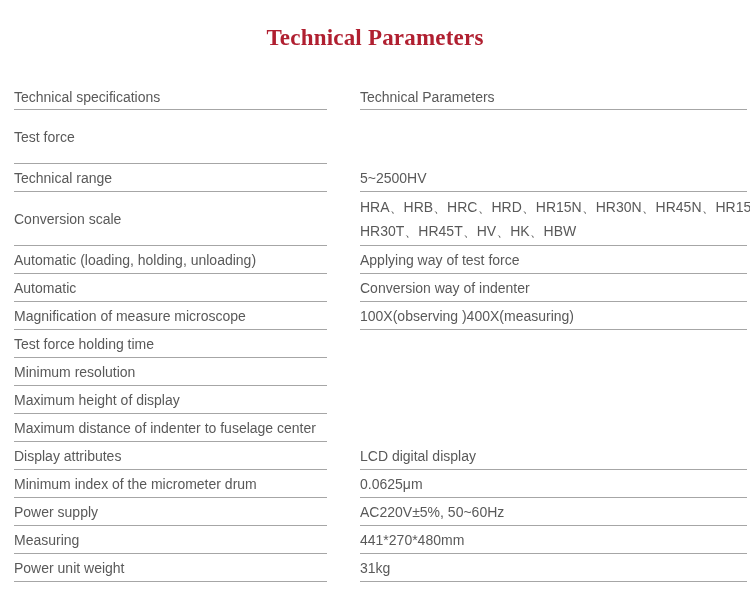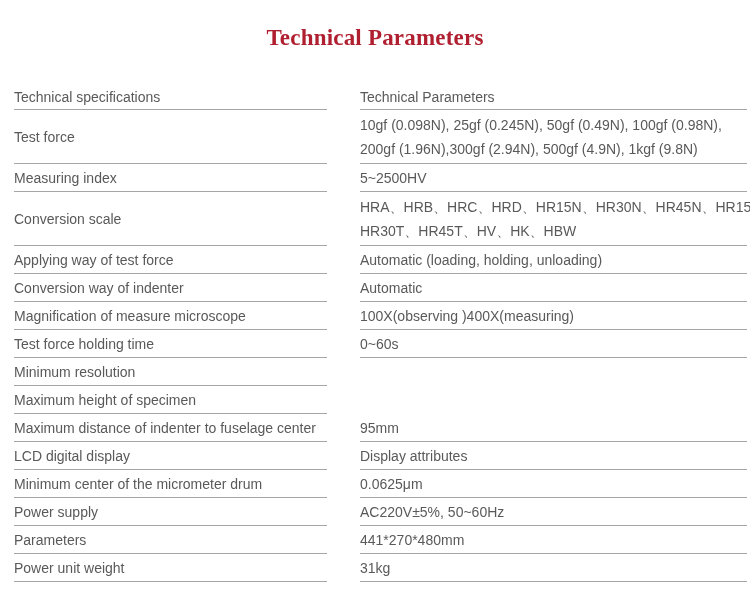--- a/index.html
+++ b/index.html
@@ -50,72 +50,68 @@
 <h1 class="page-title">Technical Parameters</h1>
 
 <div class="spec-table">
   <div class="thead">
     <div class="cell label">Technical specifications</div>
     <div class="cell value">Technical Parameters</div>
   </div>
   <div>
       <div class="row tall">
         <div class="cell label">Test force</div>
-        <div class="cell value">10gf (0.098N), 25gf (0.245N), 50gf (0.49N), 100gf (0.98N),
-200gf (1.96N),300gf (2.94N), 500gf (4.9N), 1kgf (9.8N)</div>
       </div>
       <div class="row">
-        <div class="cell label">Measuring index</div>
+        <div class="cell label">Technical range</div>
         <div class="cell value">5~2500HV</div>
       </div>
       <div class="row tall">
         <div class="cell label">Conversion scale</div>
         <div class="cell value">HRA、HRB、HRC、HRD、HR15N、HR30N、HR45N、HR15T、
 HR30T、HR45T、HV、HK、HBW</div>
       </div>
       <div class="row">
+        <div class="cell value">Automatic (loading, holding, unloading)</div>
         <div class="cell label">Applying way of test force</div>
-        <div class="cell value">Automatic (loading, holding, unloading)</div>
       </div>
       <div class="row">
+        <div class="cell value">Automatic</div>
         <div class="cell label">Conversion way of indenter</div>
-        <div class="cell value">Automatic</div>
       </div>
       <div class="row">
         <div class="cell label">Magnification of measure microscope</div>
         <div class="cell value">100X(observing )400X(measuring)</div>
       </div>
       <div class="row">
         <div class="cell label">Test force holding time</div>
-        <div class="cell value">0~60s</div>
       </div>
       <div class="row">
         <div class="cell label">Minimum resolution</div>
       </div>
       <div class="row">
-        <div class="cell label">Maximum height of specimen</div>
+        <div class="cell label">Maximum height of display</div>
       </div>
       <div class="row">
         <div class="cell label">Maximum distance of indenter to fuselage center</div>
-        <div class="cell value">95mm</div>
       </div>
       <div class="row">
+        <div class="cell label">Display attributes</div>
         <div class="cell value">LCD digital display</div>
-        <div class="cell label">Display attributes</div>
       </div>
       <div class="row">
-        <div class="cell label">Minimum center of the micrometer drum</div>
+        <div class="cell label">Minimum index of the micrometer drum</div>
         <div class="cell value">0.0625μm</div>
       </div>
       <div class="row">
         <div class="cell label">Power supply</div>
         <div class="cell value">AC220V±5%, 50~60Hz</div>
       </div>
       <div class="row">
-        <div class="cell label">Parameters</div>
+        <div class="cell label">Measuring</div>
         <div class="cell value">441*270*480mm</div>
       </div>
       <div class="row">
         <div class="cell label">Power unit weight</div>
         <div class="cell value">31kg</div>
       </div>
     </div>
 </div>
 
 </body></html>

